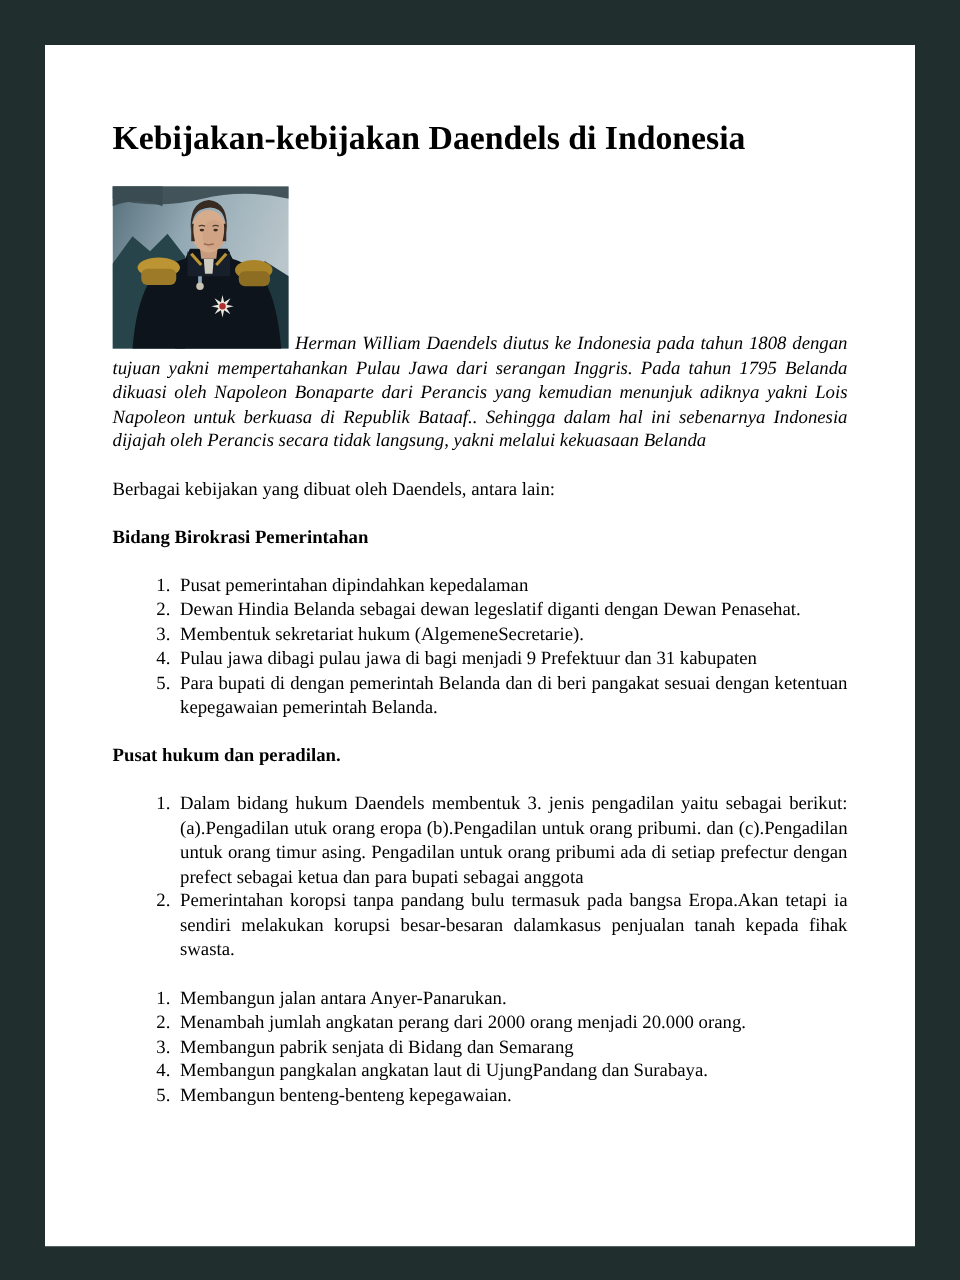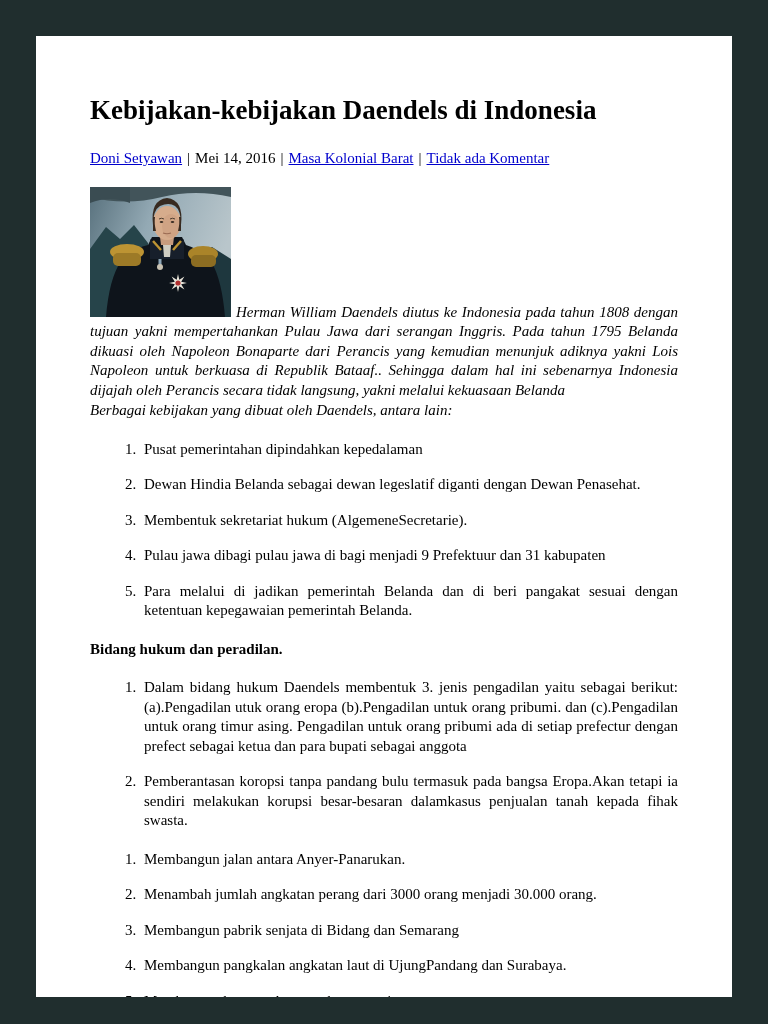--- a/index.html
+++ b/index.html
@@ -40,49 +40,45 @@
   p, li { font-size: 15px; line-height: 1.3; }
   p.intro { text-align: justify; font-style: italic; }
   .portrait {
     display: inline-block;
     width: 141px; height: 130px;
     margin-right: 5px;
     vertical-align: baseline;
     line-height: 0;
   }
   .portrait svg { display: block; }
-  p.lead { margin-top: 1px; font-style: italic; }
+  p.lead { margin-top: 19px; }
   h2.section-heading {
     font-size: 15px;
     font-weight: bold;
     line-height: 1.3;
     margin-top: 19px;
     margin-bottom: 19px;
   }
   ol.policy-list {
     margin: 19px 0 19px 0;
     padding-left: 50px;
   }
   ol.policy-list li {
     text-align: justify;
     padding-left: 4px;
-    margin-top: 16px;
   }
 </style>
 </head>
 <body>
 
 <div class="viewer">
   <div class="page">
 
     <h1 class="title">Kebijakan-kebijakan Daendels di Indonesia</h1>
 
-    <div class="byline">
-      <a class="link">Doni Setyawan</a><span class="sep">|</span><span>Mei 14, 2016</span><span class="sep">|</span><a class="link">Masa Kolonial Barat</a><span class="sep">|</span><a class="link">Tidak ada Komentar</a>
-    </div>
 
     <p class="intro"><span class="portrait"><svg width="141" height="130" viewBox="0 0 141 130" xmlns="http://www.w3.org/2000/svg">
         <defs>
           <linearGradient id="sky" x1="0" y1="0" x2="1" y2="0.35">
             <stop offset="0" stop-color="#57707c"></stop>
             <stop offset="0.45" stop-color="#93a9b4"></stop>
             <stop offset="1" stop-color="#b9c6cb"></stop>
           </linearGradient>
         </defs>
         <rect width="141" height="130" fill="url(#sky)"></rect>
@@ -113,36 +109,37 @@
         <path d="M70 72 L70 78" stroke="#8da6b8" stroke-width="3"></path>
         <circle cx="70" cy="80" r="3" fill="#c9c2b2"></circle>
         <g transform="translate(88,96)">
           <polygon points="0,-9 1.3,-3.2 6.4,-6.4 3.2,-1.3 9,0 3.2,1.3 6.4,6.4 1.3,3.2 0,9 -1.3,3.2 -6.4,6.4 -3.2,1.3 -9,0 -3.2,-1.3 -6.4,-6.4 -1.3,-3.2" fill="#e9e6db"></polygon>
           <circle r="2.6" fill="#b03030"></circle>
         </g>
       </svg></span><span>Herman William Daendels diutus ke Indonesia pada tahun 1808 dengan tujuan yakni mempertahankan Pulau Jawa dari serangan Inggris. Pada tahun 1795 Belanda dikuasi oleh Napoleon Bonaparte dari Perancis yang kemudian menunjuk adiknya yakni Lois Napoleon untuk berkuasa di Republik Bataaf.. Sehingga dalam hal ini sebenarnya Indonesia dijajah oleh Perancis secara tidak langsung, yakni melalui kekuasaan Belanda</span></p>
 
     <p class="lead">Berbagai kebijakan yang dibuat oleh Daendels, antara lain:</p>
 
+    <h2 class="section-heading">Bidang Birokrasi Pemerintahan</h2>
     <ol class="policy-list">
       <li>Pusat pemerintahan dipindahkan kepedalaman</li>
       <li>Dewan Hindia Belanda sebagai dewan legeslatif diganti dengan Dewan Penasehat.</li>
       <li>Membentuk sekretariat hukum (AlgemeneSecretarie).</li>
       <li>Pulau jawa dibagi pulau jawa di bagi menjadi 9 Prefektuur dan 31 kabupaten</li>
-      <li>Para melalui di jadikan pemerintah Belanda dan di beri pangakat sesuai dengan ketentuan kepegawaian pemerintah Belanda.</li>
+      <li>Para bupati di dengan pemerintah Belanda dan di beri pangakat sesuai dengan ketentuan kepegawaian pemerintah Belanda.</li>
     </ol>
 
-    <h2 class="section-heading">Bidang hukum dan peradilan.</h2>
+    <h2 class="section-heading">Pusat hukum dan peradilan.</h2>
     <ol class="policy-list">
       <li>Dalam bidang hukum Daendels membentuk 3. jenis pengadilan yaitu sebagai berikut: (a).Pengadilan utuk orang eropa (b).Pengadilan untuk orang pribumi. dan (c).Pengadilan untuk orang timur asing. Pengadilan untuk orang pribumi ada di setiap prefectur dengan prefect sebagai ketua dan para bupati sebagai anggota</li>
-      <li>Pemberantasan koropsi tanpa pandang bulu termasuk pada bangsa Eropa.Akan tetapi ia sendiri melakukan korupsi besar-besaran dalamkasus penjualan tanah kepada fihak swasta.</li>
+      <li>Pemerintahan koropsi tanpa pandang bulu termasuk pada bangsa Eropa.Akan tetapi ia sendiri melakukan korupsi besar-besaran dalamkasus penjualan tanah kepada fihak swasta.</li>
     </ol>
 
     <ol class="policy-list">
       <li>Membangun jalan antara Anyer-Panarukan.</li>
-      <li>Menambah jumlah angkatan perang dari 3000 orang menjadi 30.000 orang.</li>
+      <li>Menambah jumlah angkatan perang dari 2000 orang menjadi 20.000 orang.</li>
       <li>Membangun pabrik senjata di Bidang dan Semarang</li>
       <li>Membangun pangkalan angkatan laut di UjungPandang dan Surabaya.</li>
       <li>Membangun benteng-benteng kepegawaian.</li>
     </ol>
 
   </div>
 </div>
 
 </body></html>

